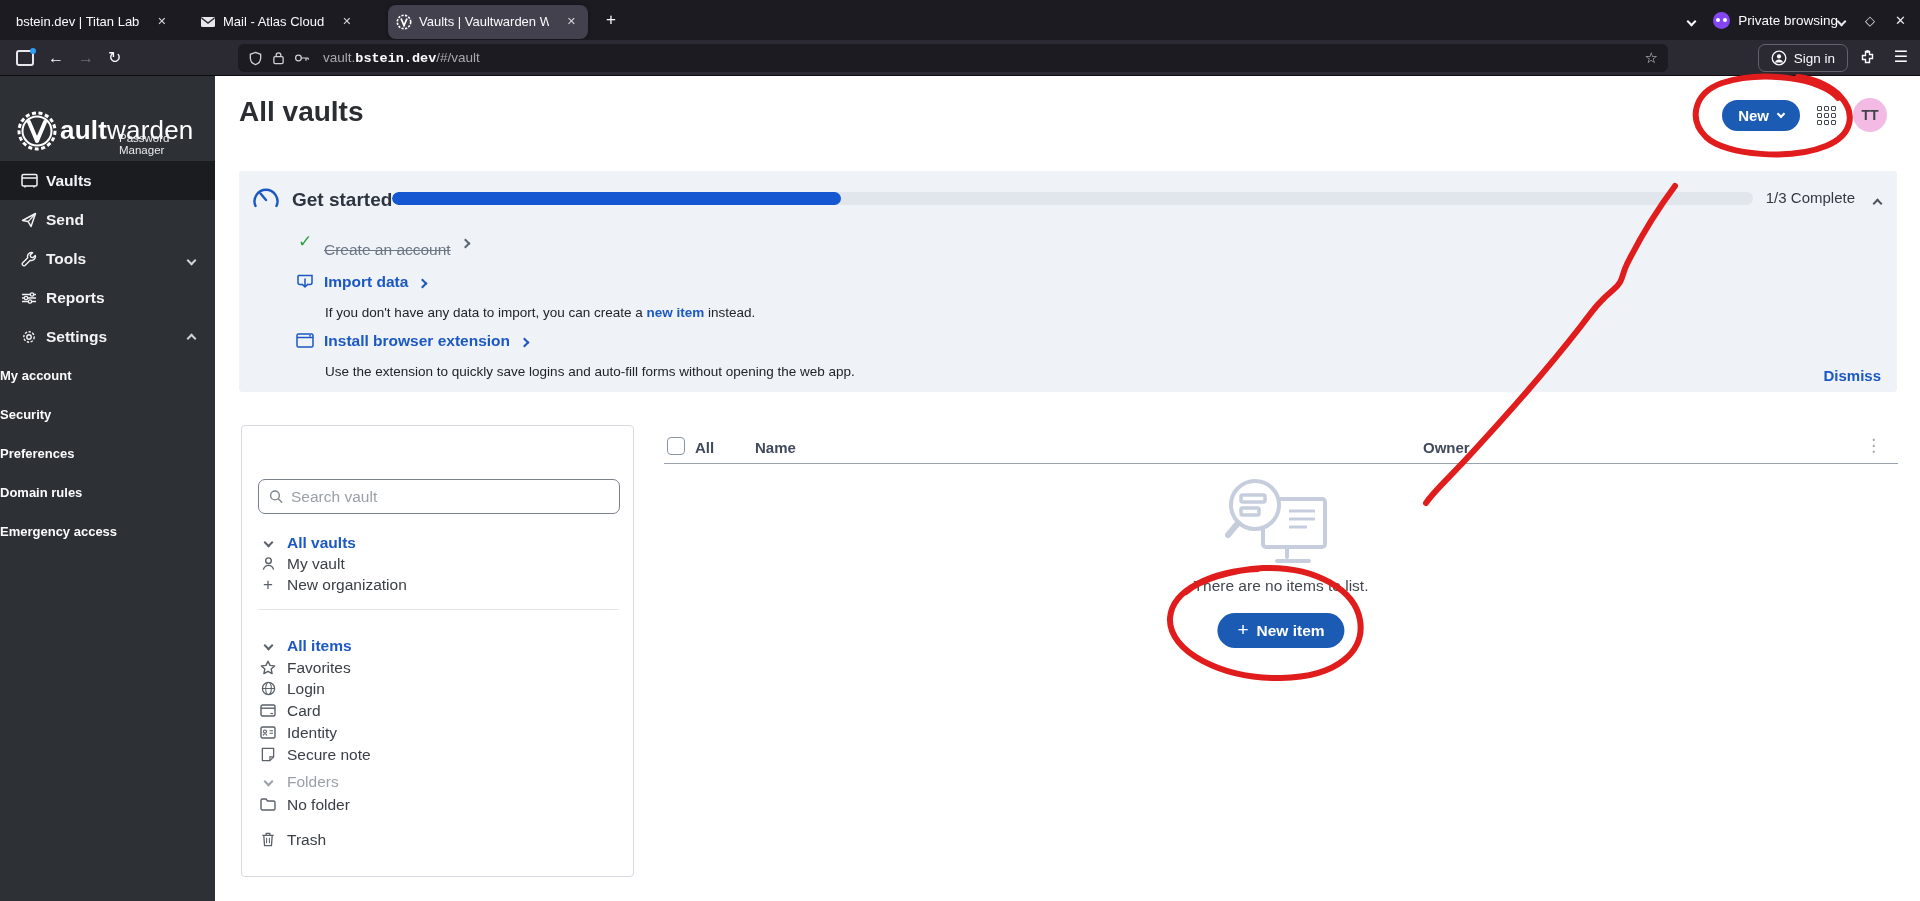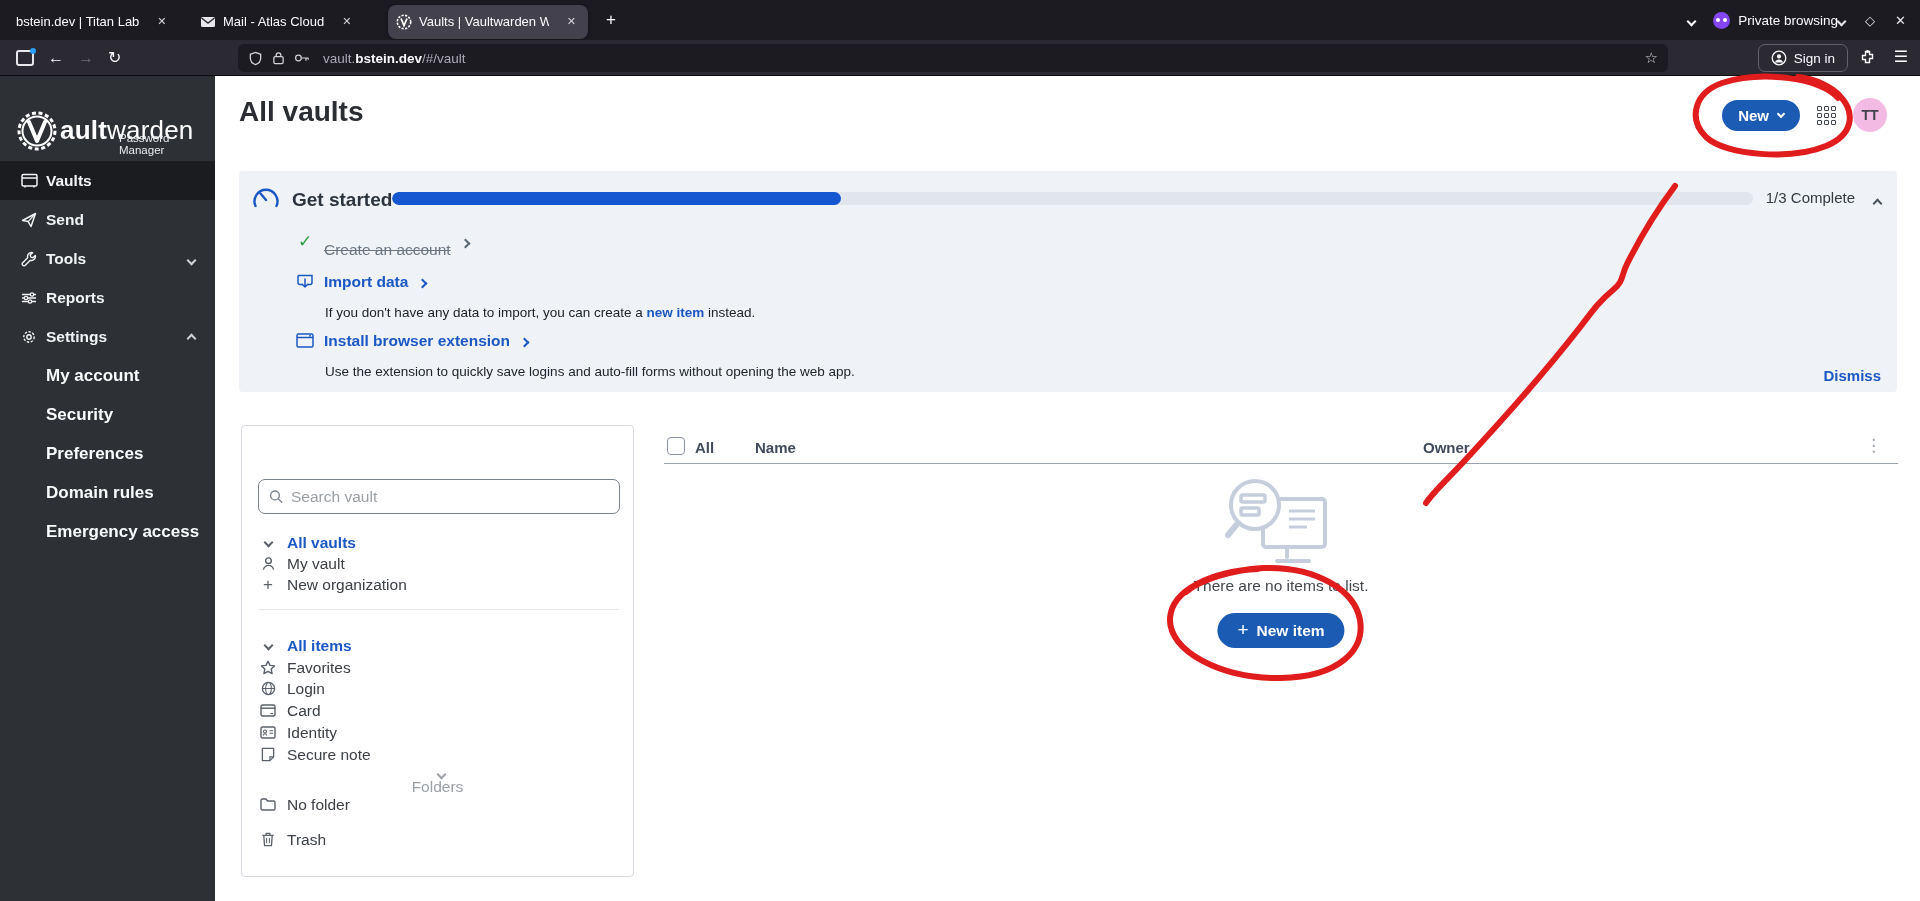--- a/index.html
+++ b/index.html
@@ -30,39 +30,39 @@
   .win-controls > div { cursor:pointer; }
 
   .toolbar { position:absolute; left:0; top:40px; width:1920px; height:36px; background:#2b2a33; display:flex; align-items:center; color:#fbfbfe; border-bottom:1px solid #0d0d10; }
   .tool-ic { font-size:16px; margin-left:14px; cursor:pointer; color:#fbfbfe; }
   .tool-ic.disabled { color:#6d6d77; }
   .fxview { width:18px; height:16px; border:2px solid #e7e7ec; border-radius:3px; position:relative; margin-left:16px; cursor:pointer; }
   .fxview::after { content:""; position:absolute; right:-4px; top:-4px; width:6px; height:6px; border-radius:50%; background:#2c9ef3; }
   .urlbar { position:absolute; left:238px; top:4px; width:1430px; height:28px; background:#1c1b22; border-radius:6px; display:flex; align-items:center; padding:0 10px; }
   .urlbar .sec-ic { margin-right:9px; display:flex; align-items:center; }
   .url-text { font-size:13.5px; color:#a9a9b1; margin-left:4px; }
-  .url-text b { color:#fbfbfe; font-weight:bold; }
+  .url-text b { color:#fbfbfe; font-weight:bold;font-family:Liberation Mono, monospace; }
   .url-star { margin-left:auto; color:#d0d0d6; font-size:15px; cursor:pointer; }
   .signin { position:absolute; right:72px; top:4px; height:28px; display:flex; align-items:center; gap:7px; padding:0 12px; border:1px solid #62626c; border-radius:7px; font-size:13.5px; color:#fbfbfe; cursor:pointer; }
   .puzzle { position:absolute; right:44px; top:9px; cursor:pointer; }
   .hamburger { position:absolute; right:12px; top:7px; font-size:16px; color:#fbfbfe; cursor:pointer; }
 
   
   .app { position:absolute; left:0; top:76px; width:1920px; height:825px; display:flex; }
   .sidebar { width:215px; background:#2d3034; color:#f2f3f5; position:relative; flex:0 0 auto; }
   .logo { position:absolute; left:14px; top:16px; display:flex; align-items:flex-start;margin-top:16px; }
   .logo-text { font-size:26px; letter-spacing:.2px; color:#fff; line-height:44px; }
   .logo-text .bold { font-weight:bold; }
   .logo-sub { position:absolute; left:84px; top:56px; font-size:11.5px; color:#e8eaec;margin-left:35px; }
   .nav { position:absolute; left:0; top:85px; width:215px; }
   .nav-item { height:39px; display:flex; align-items:center; font-size:15.5px; font-weight:600; cursor:pointer; position:relative; }
   .nav-item .nico { width:18px; margin-left:20px; margin-right:8px; display:flex; justify-content:center; }
   .nav-item.active { background:#1a1c1f; }
   .nav-item .nav-chev { position:absolute; right:20px; color:#cfd3d7; }
-  .nav-sub { height:39px; display:flex; align-items:center; padding-left:46px; font-size:17px; font-weight:600; color:#fbfcfd; cursor:pointer; }
+  .nav-sub { height:39px; display:flex; align-items:center; font-size:13px; font-weight:600; color:#fbfcfd; cursor:pointer; }
 
   .content { position:relative; flex:1; background:#fff; }
   .page-title { position:absolute; left:24px; top:20px; font-size:28px; font-weight:bold; color:#2a2d31; }
   .header-actions { position:absolute; right:33px; top:22px; display:flex; align-items:center; gap:17px; }
   .btn-new { height:31px; padding:0 16px; background:#1b5bb4; color:#fff; font-size:15px; font-weight:bold; border:none; border-radius:16px; display:flex; align-items:center; gap:9px; cursor:pointer; }
   .btn-new .chev { width:6px; height:6px; margin-top:-3px; }
   .grid-icon { display:grid; grid-template-columns:repeat(3,5px); grid-template-rows:repeat(3,5px); gap:2px; cursor:pointer; }
   .grid-icon span { border:1.4px solid #3f4650; border-radius:1px; }
   .avatar { width:34px; height:34px; border-radius:50%; background:#f3bbe3; color:#41414b; font-size:14px; font-weight:bold; display:flex; align-items:center; justify-content:center; cursor:pointer; }
 
@@ -89,21 +89,21 @@
   .filters { position:absolute; left:26px; top:349px; width:393px; height:452px; background:#fff; border:1px solid #d7dbe1; border-radius:4px; }
   .filters-head { height:34px; display:flex; align-items:center; justify-content:space-between; padding:0 16px; border-bottom:1px solid #e3e6ea; }
   .filters-title { font-size:14.5px; font-weight:bold; letter-spacing:.4px; color:#33373c; }
   .help-circle { width:19px; height:19px; border:1.6px solid #1b58c4; border-radius:50%; color:#1b58c4; font-size:12px; font-weight:bold; display:flex; align-items:center; justify-content:center; cursor:pointer; }
   .search-wrap { position:absolute; left:16px; top:53px; width:362px; height:35px; border:1px solid #7a828c; border-radius:7px; display:flex; align-items:center; padding:0 10px; background:#fff; }
   .search-wrap input { border:none; outline:none; font-size:15.5px; color:#333; width:100%; margin-left:8px; font-family:inherit; }
   .search-wrap input::placeholder { color:#9aa0a6; }
   .f-row { position:absolute; left:0; width:100%; height:21px; display:flex; align-items:center; font-size:15.5px; color:#3b4046; cursor:pointer; }
   .f-row .fico { width:20px; margin-left:16px; margin-right:9px; display:flex; justify-content:center; color:#5a6169; }
   .f-row.link { color:#1b58c4; font-weight:bold; }
-  .f-row.muted { color:#9aa0a6;flex-direction:column; }
+  .f-row.muted { color:#9aa0a6; }
   .f-div { position:absolute; left:16px; width:361px; border-top:1px solid #e3e6ea; }
 
   
   .vault-area { position:absolute; left:449px; top:349px; right:22px; height:452px; }
   .th-check { position:absolute; left:3px; top:12px; width:18px; height:18px; border:1.6px solid #8b94a5; border-radius:4px; background:#fff; cursor:pointer; }
   .th-label { position:absolute; top:14px; font-size:15px; font-weight:bold; color:#404a5c;text-align:right; }
   .th-all { left:31px; } .th-name { left:91px; } .th-owner { left:759px; }
   .th-dots { position:absolute; right:16px; top:10px; font-size:17px; color:#9aa2ad; cursor:pointer; }
   .t-divider { position:absolute; left:0; right:0; top:38px; border-top:1px solid #9aa2ad; }
   .empty-illustration { position:absolute; left:50%; top:52px; transform:translateX(-50%); }

